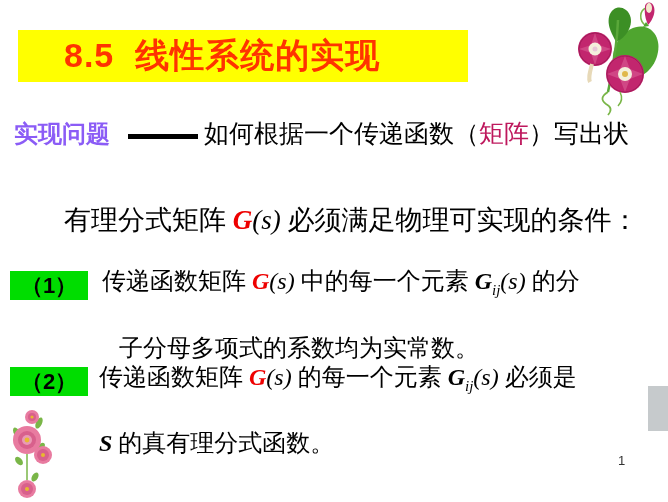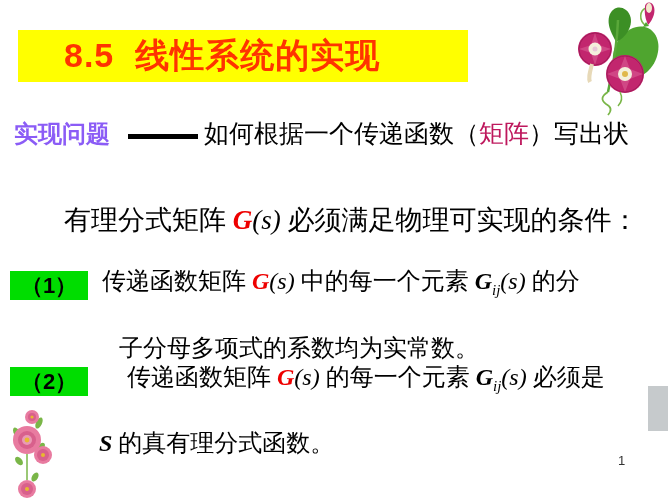--- a/index.html
+++ b/index.html
@@ -59,21 +59,21 @@
     background:#00dd00;
     display:flex;align-items:center;justify-content:center;
     font-family:"Liberation Sans","DejaVu Sans",sans-serif;
     font-weight:bold;font-size:22px;color:#000;
   }
   .badge1{top:271px;}
   .badge2{top:367px;}
   .item-line{position:absolute;font-size:24px;line-height:28px;white-space:nowrap;}
   .i1l1{left:102px;top:267px;}
   .i1l2{left:119px;top:334px;}
-  .i2l1{left:99px;top:363px;margin-left:28px;}
+  .i2l1{left:99px;top:363px;}
   .i2l2{left:99px;top:429px;}
   
   .page-number{
     position:absolute;left:618px;top:453px;
     font-family:"Liberation Sans","DejaVu Sans",sans-serif;
     font-size:13px;color:#333;
   }
   .scrollbar-thumb{
     position:absolute;left:648px;top:386px;
     width:20px;height:45px;background:#c6cacc;

